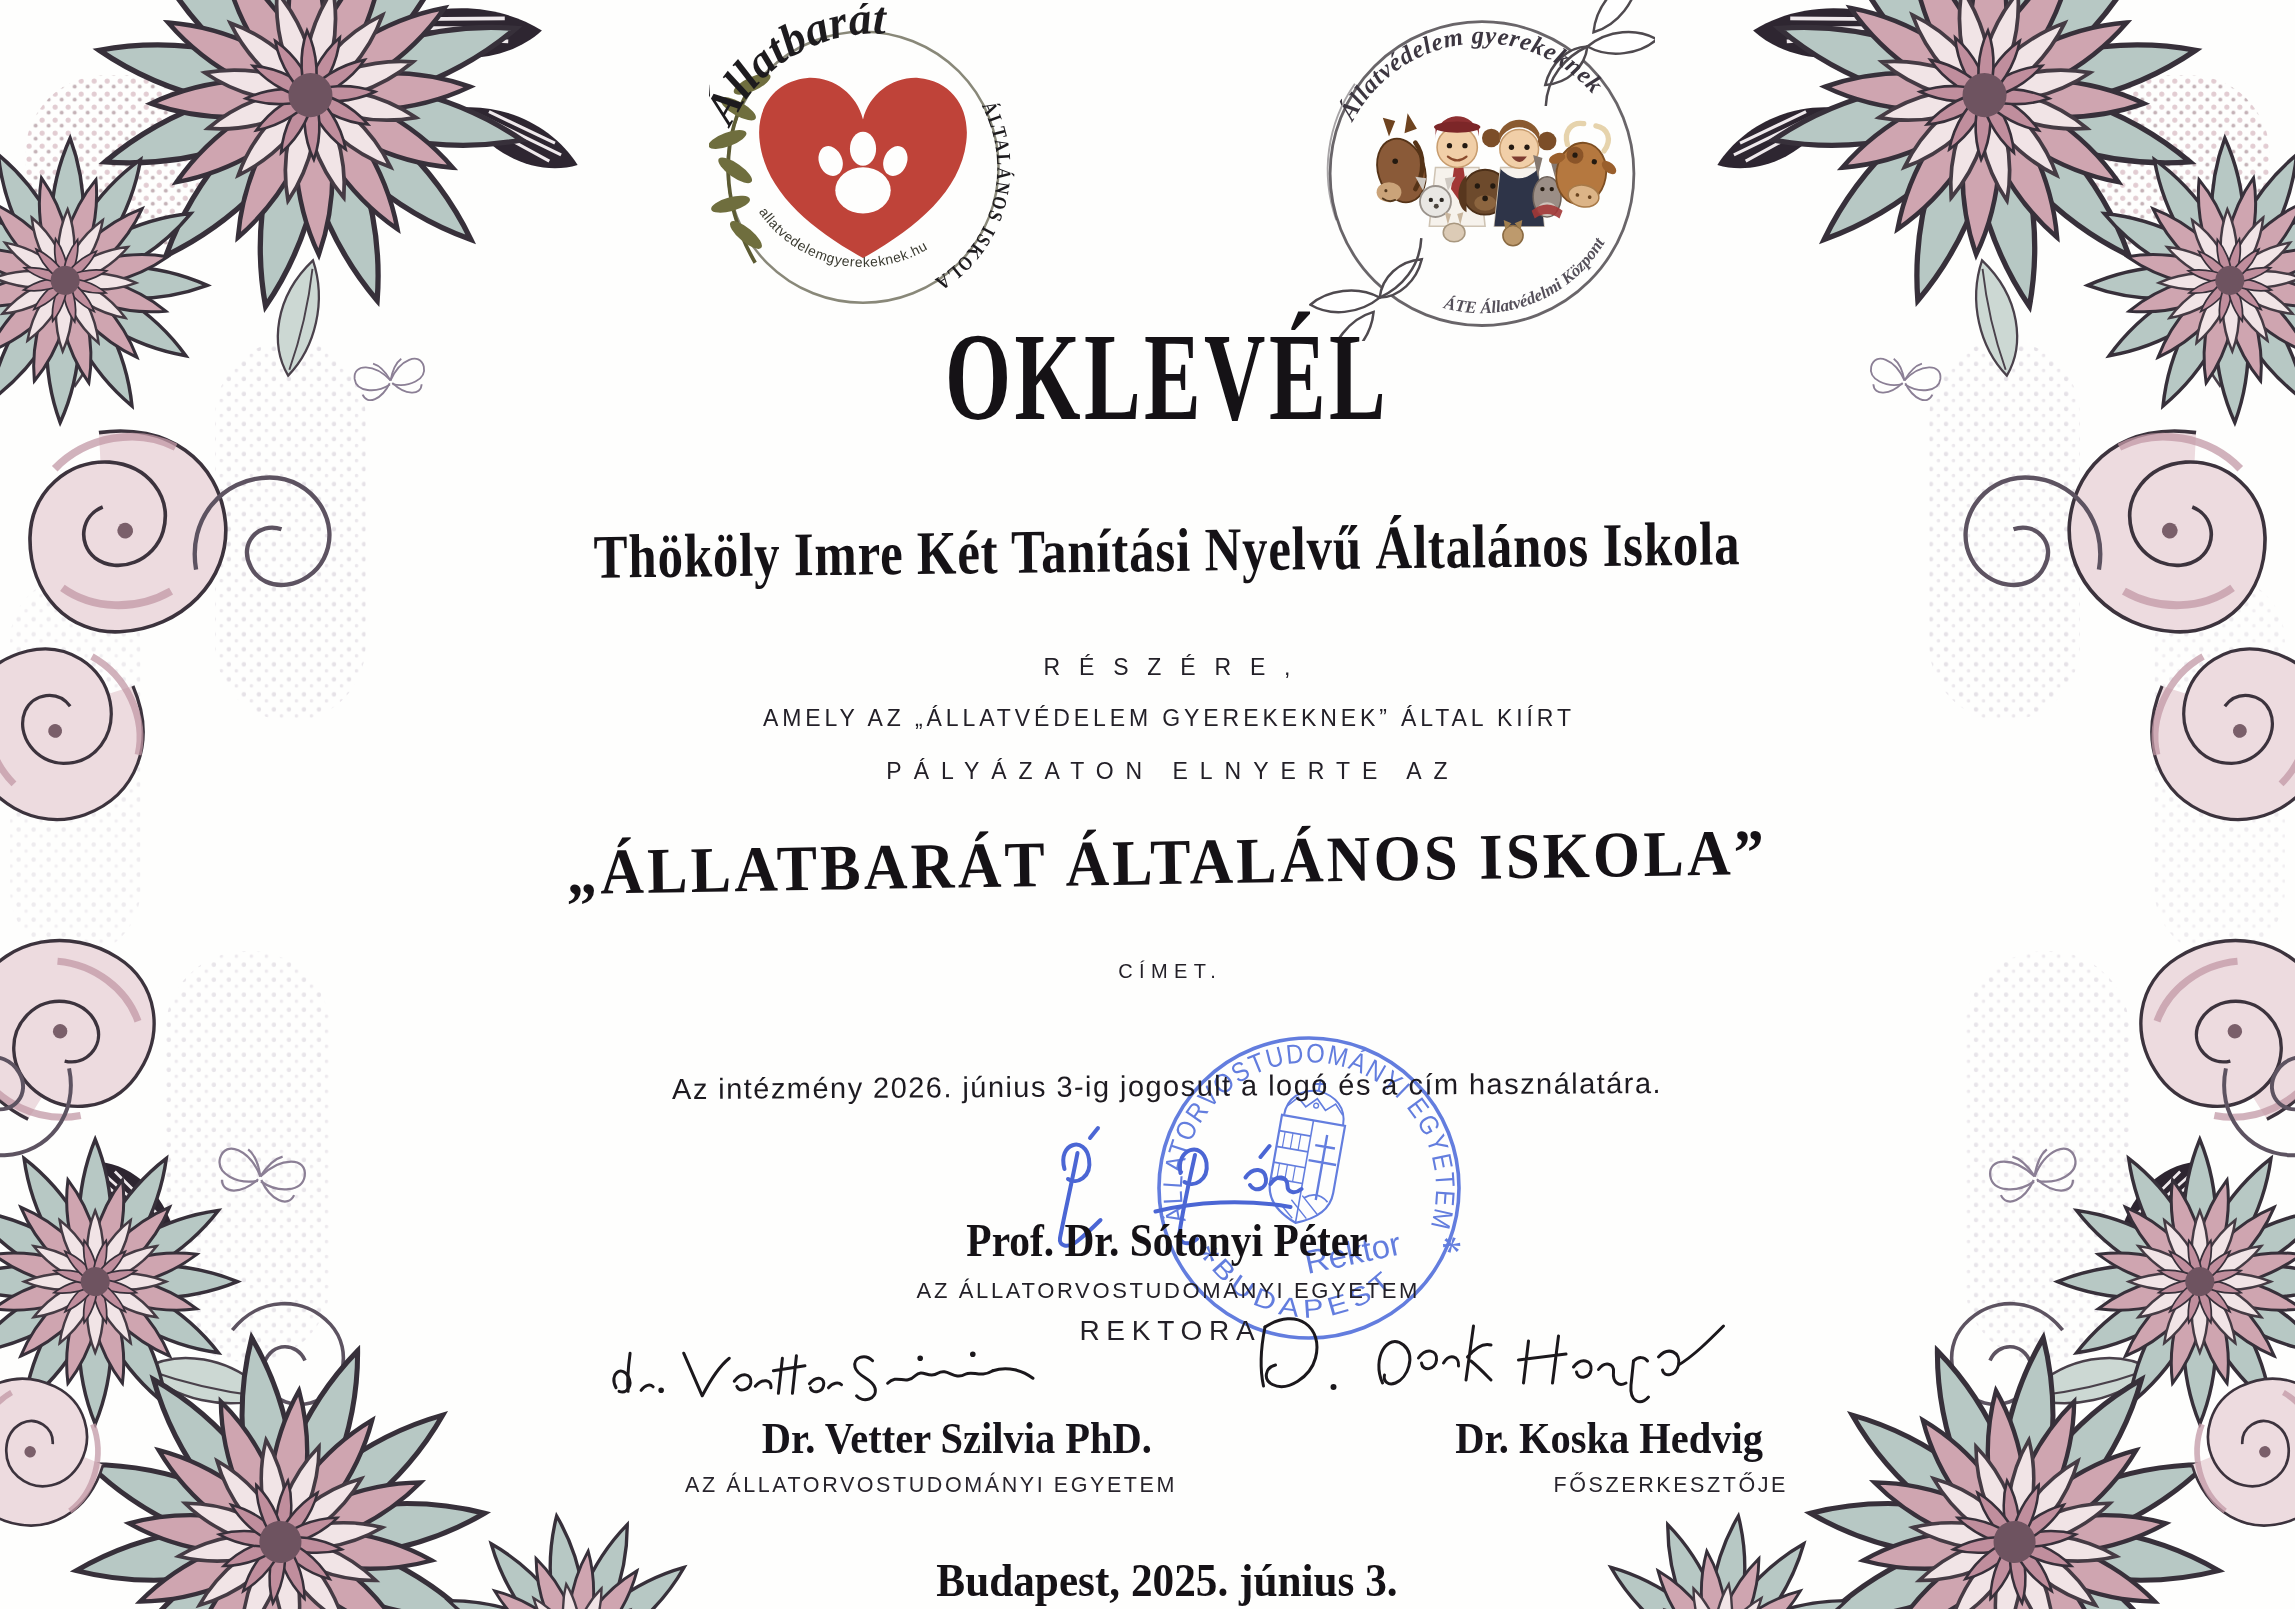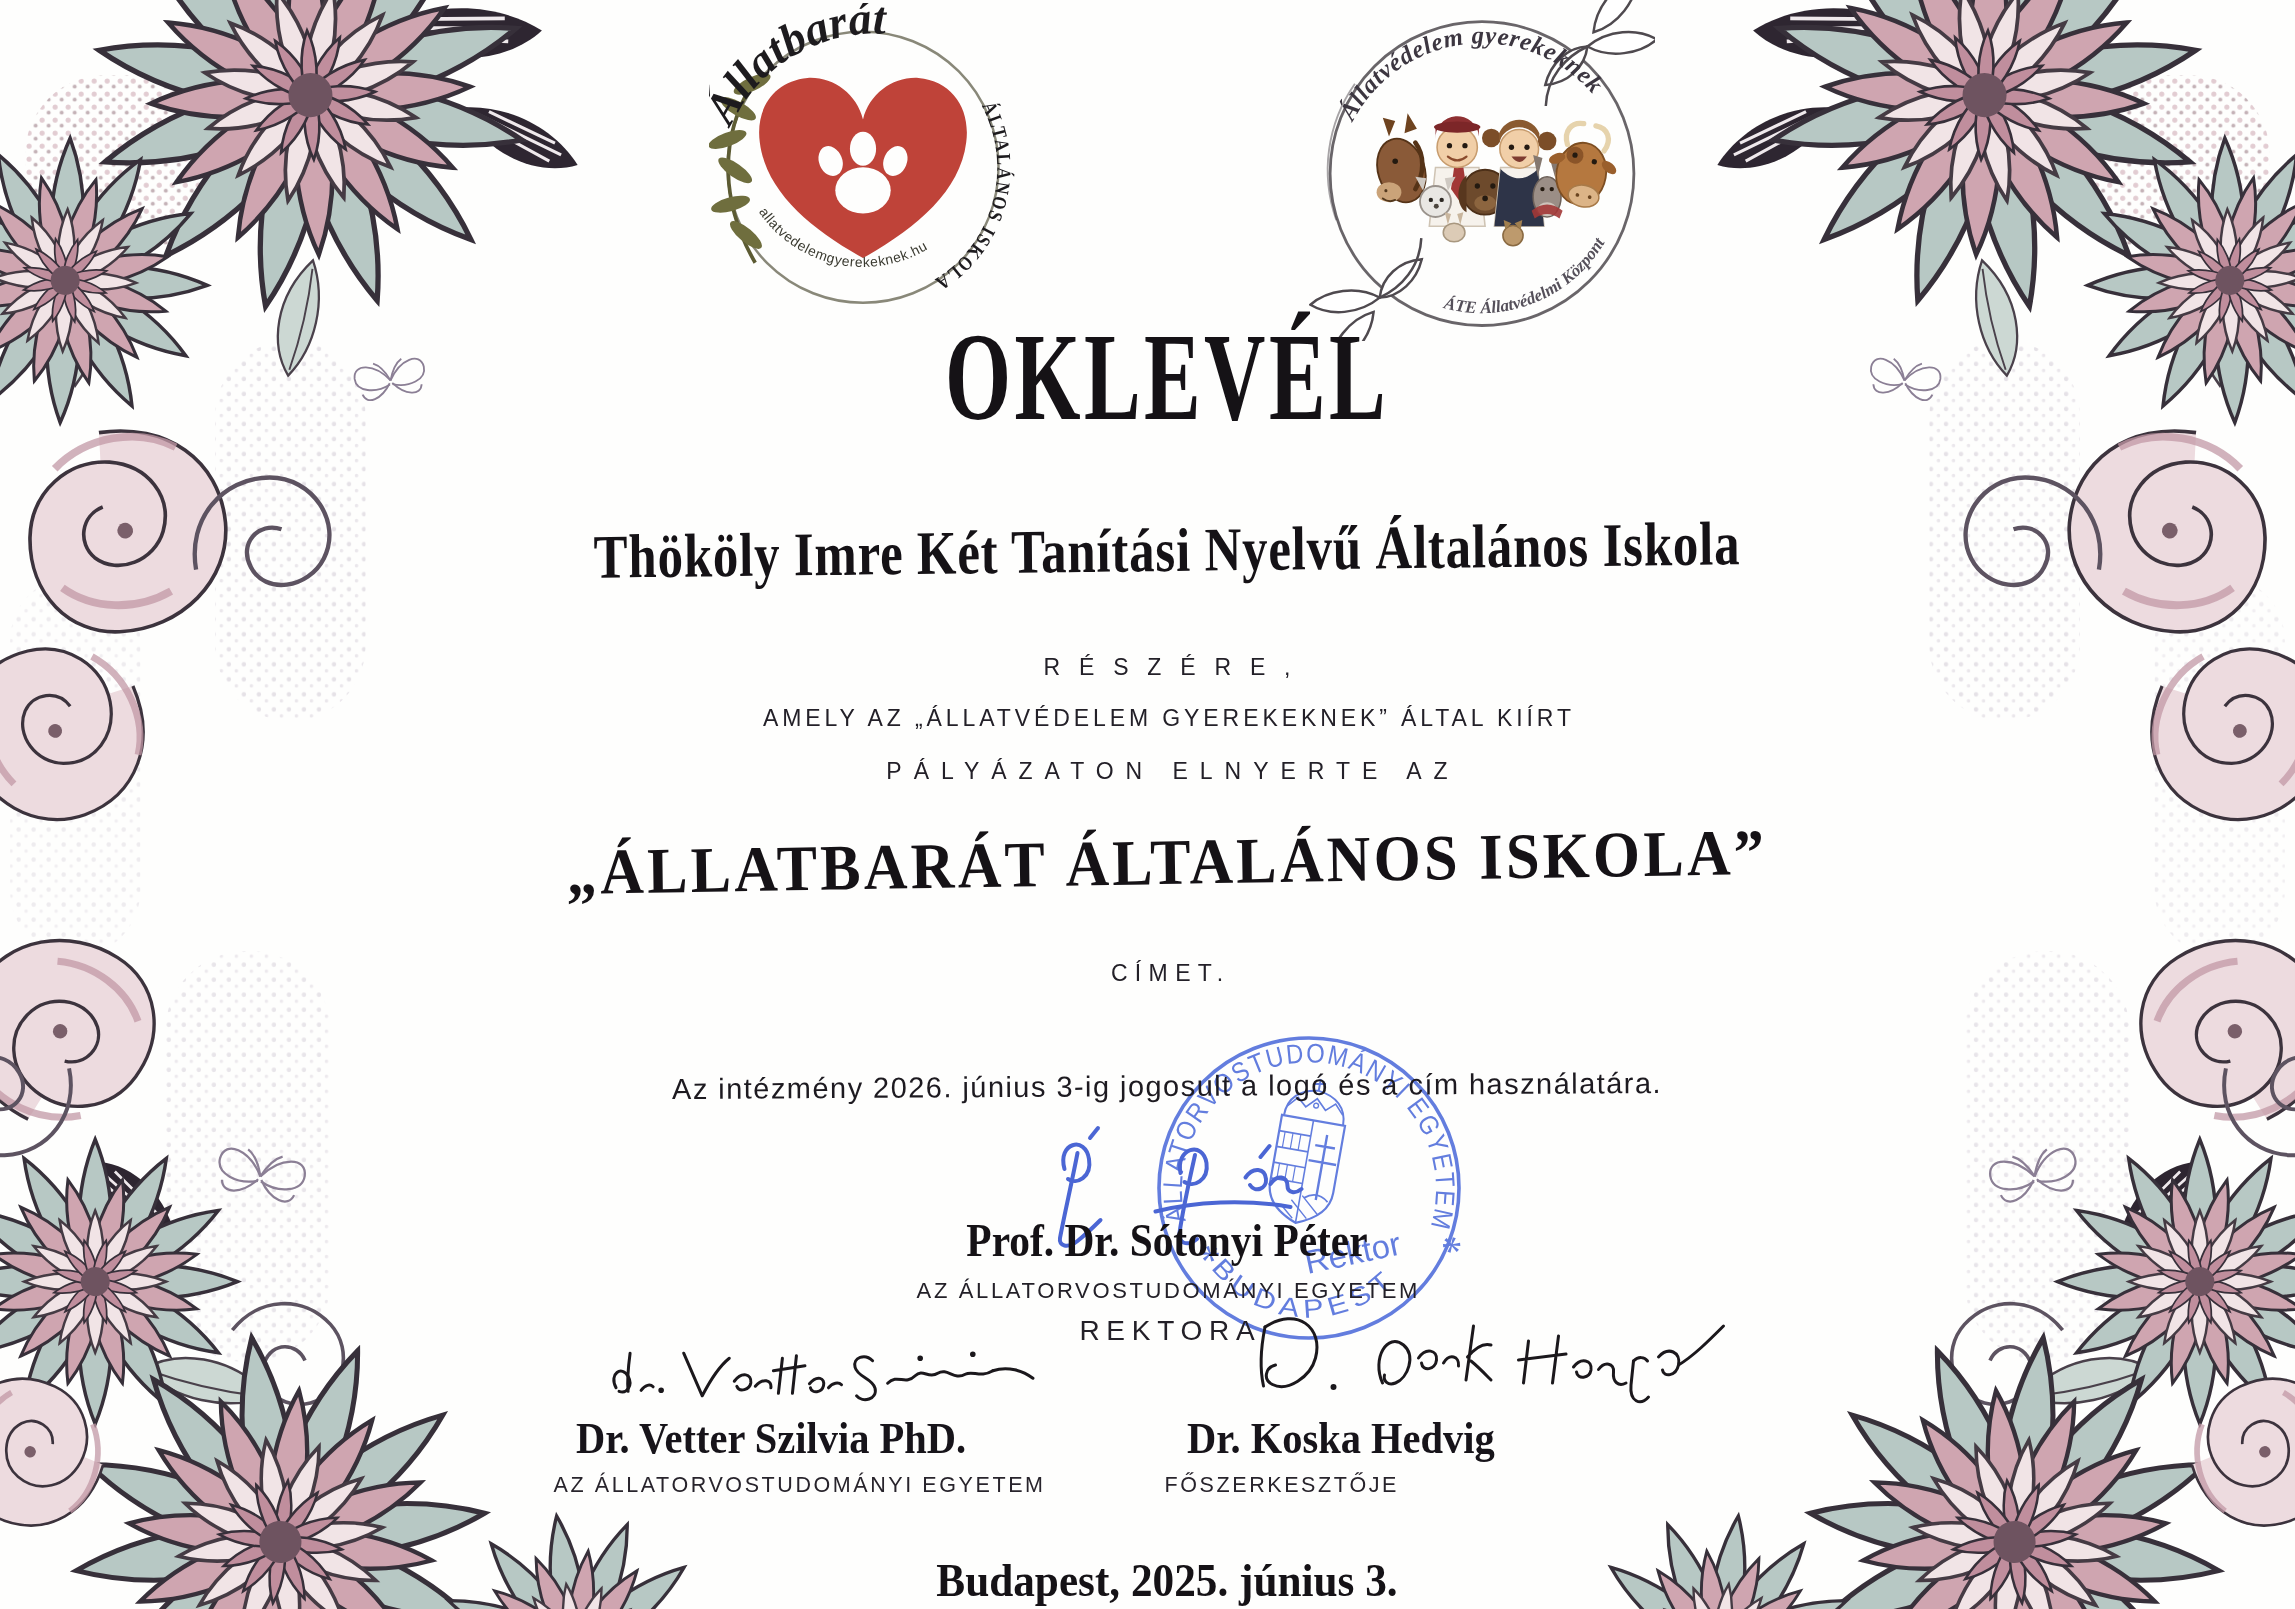--- a/index.html
+++ b/index.html
@@ -12,27 +12,27 @@
   .logo{position:absolute;z-index:2;}
   .center-col{position:absolute;left:351px;width:1632px;text-align:center;z-index:3;}
   .serifbold{font-weight:700;font-family:"Liberation Serif","DejaVu Serif",serif;color:#151216;}
   .caps{font-family:"Liberation Sans","DejaVu Sans",sans-serif;font-weight:400;color:#232028;}
   #title{top:306px;font-size:125px;letter-spacing:5px;transform:scaleX(.68);white-space:nowrap;}
   #school{top:515px;font-size:62px;letter-spacing:1px;transform:scaleX(.82) rotate(-.55deg);white-space:nowrap;}
   #line1{top:654px;font-size:23px;letter-spacing:.82em;padding-left:.82em;}
   #line2{top:705px;font-size:23px;letter-spacing:.17em;padding-left:.17em;}
   #line3{top:758px;font-size:23px;letter-spacing:.52em;padding-left:.52em;}
   #award{top:825px;font-size:65px;letter-spacing:3.5px;transform:scaleX(.93) rotate(-.9deg);white-space:nowrap;}
-  #cimet{top:960px;font-size:23px;letter-spacing:.32em;padding-left:.32em;}
+  #cimet{top:960px;font-size:20px;letter-spacing:.32em;padding-left:.32em;}
   #validity{top:1070px;font-size:29px;letter-spacing:.05em;font-family:"Liberation Sans","DejaVu Sans",sans-serif;
             color:#1d1a20;transform:rotate(-.35deg);}
   #c-name{top:1214px;font-size:46px;transform:scaleX(.9);white-space:nowrap;}
   #c-role1{top:1278px;font-size:22px;letter-spacing:.12em;padding-left:.12em;}
   #c-role2{top:1315px;font-size:28px;letter-spacing:.24em;padding-left:.24em;}
-  .sig-block{position:absolute;z-index:3;width:626px;text-align:left;}
+  .sig-block{position:absolute;z-index:3;width:626px;text-align:right;}
   .sig-block .name{font-size:44px;font-weight:700;transform:scaleX(.92);white-space:nowrap;}
   .sig-block .role{font-size:21.5px;letter-spacing:.12em;padding-left:.12em;margin-top:9px;
                    font-family:"Liberation Sans","DejaVu Sans",sans-serif;color:#28242c;}
   #date{top:1553px;font-size:47px;transform:scaleX(.92);white-space:nowrap;}
   .stamp-wrap{position:absolute;left:1149px;top:1028px;z-index:1;opacity:.92;}
   .bluesig{position:absolute;left:1029px;top:1109px;z-index:2;}
   .inksig{position:absolute;z-index:4;}
 </style>
 </head>
 <body>

